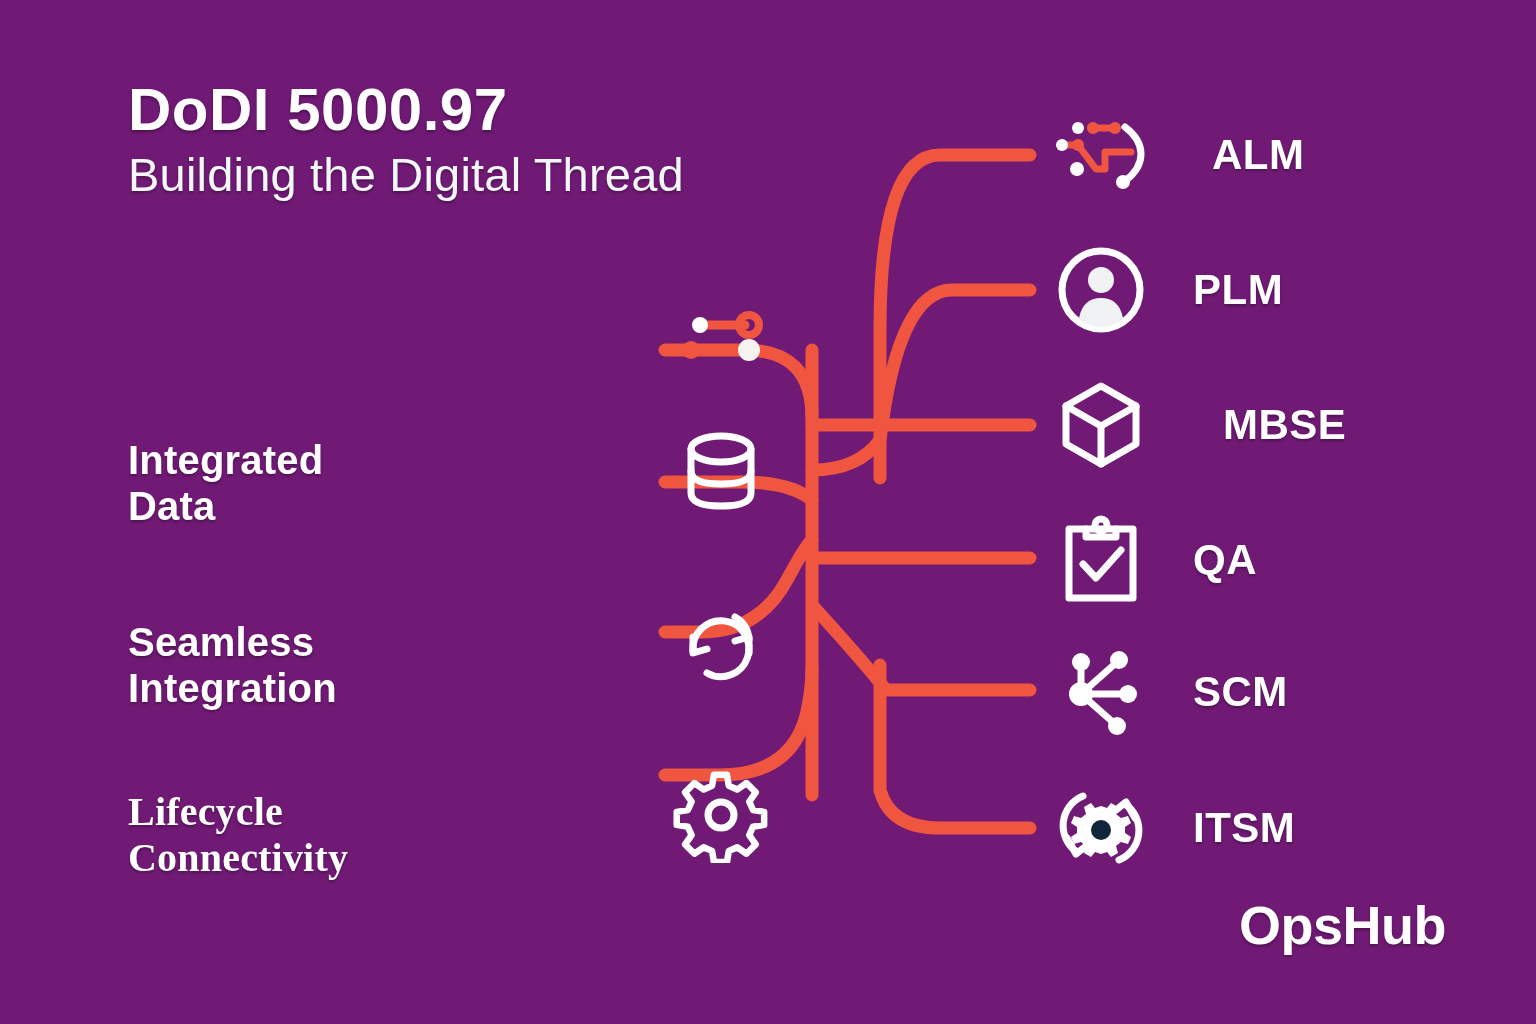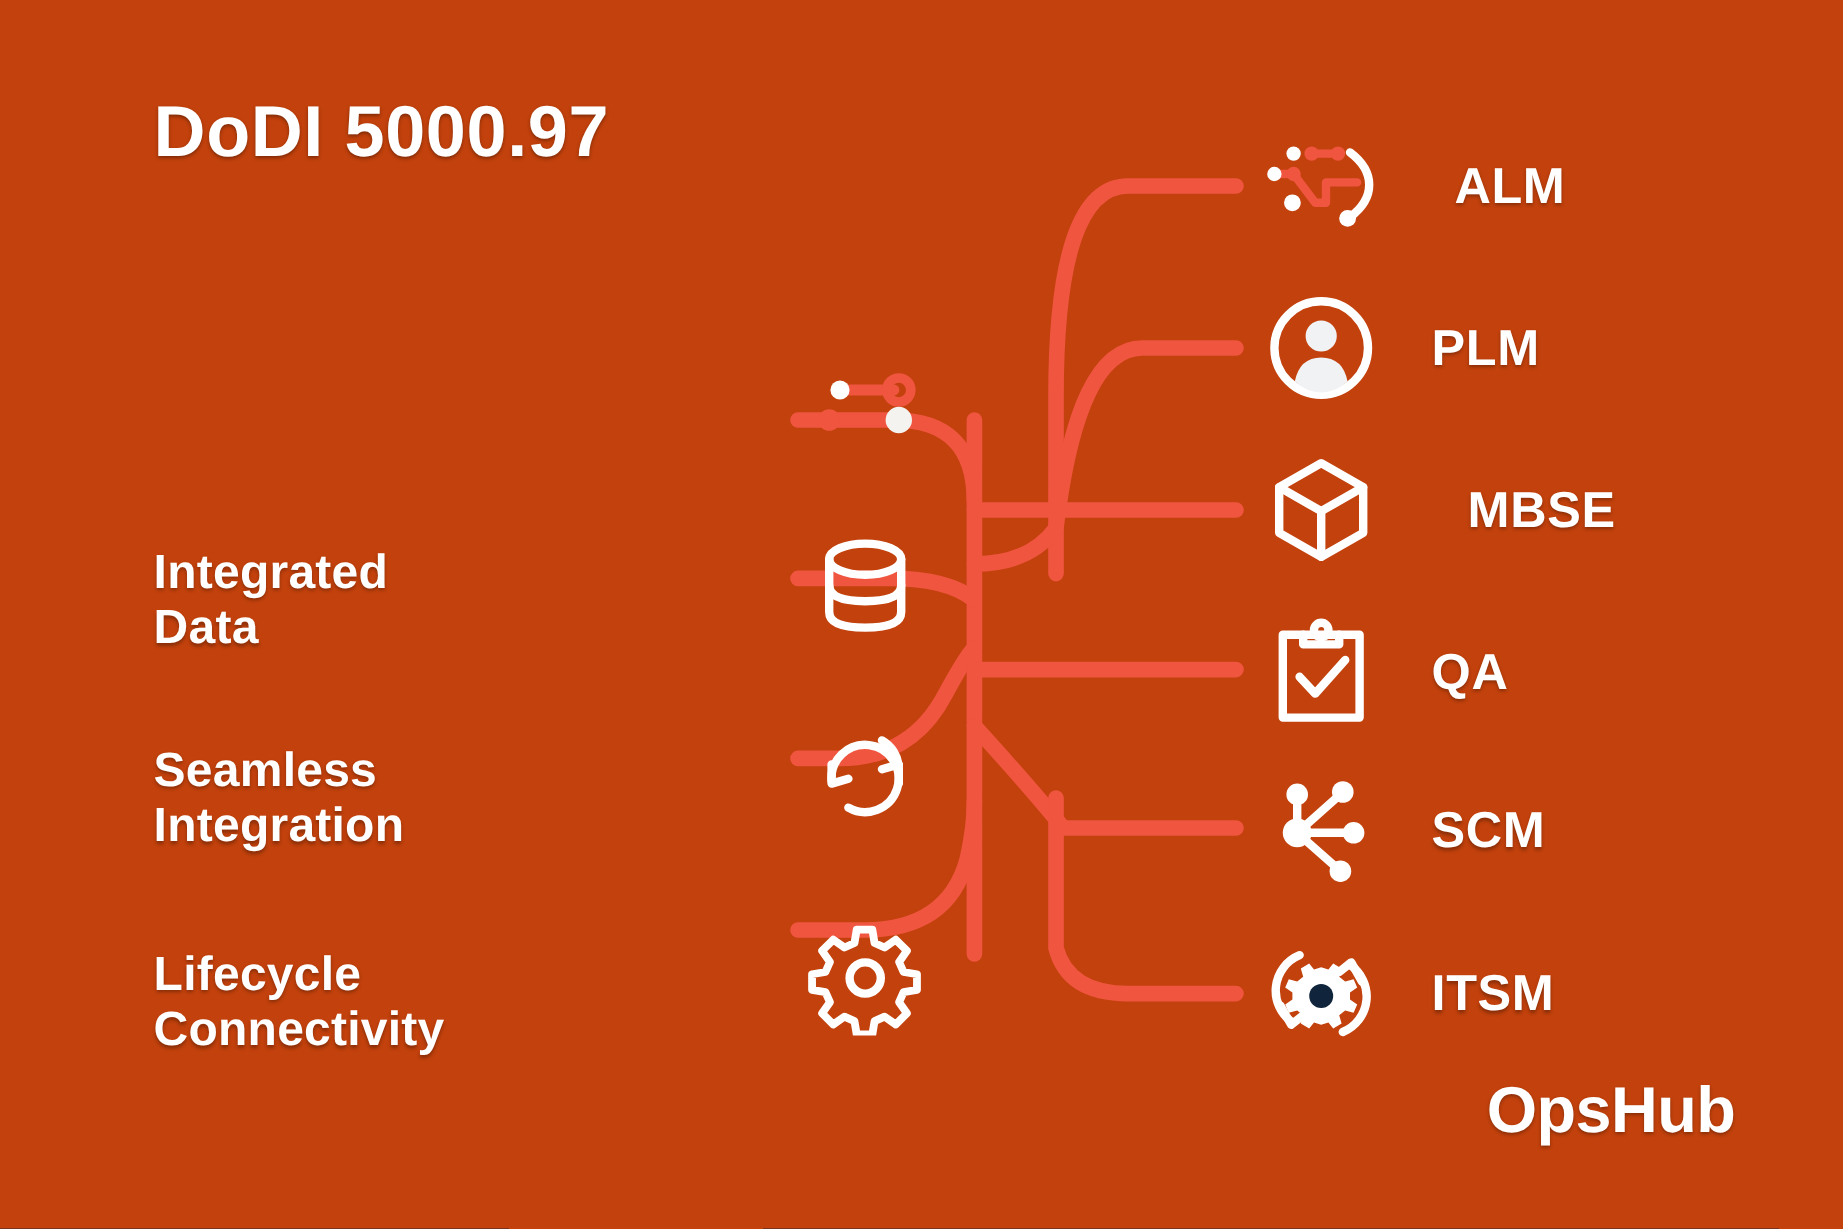--- a/index.html
+++ b/index.html
@@ -7,21 +7,21 @@
     padding: 0;
     background: #0f2339;
   }
   body {
     font-family: "Liberation Sans", sans-serif;
   }
   #canvas {
     position: relative;
     width: 1536px;
     height: 1024px;
-    background: #c2410c;
+    background: #701a75;
     overflow: hidden;
   }
 
   
   #header {
     position: absolute;
     left: 128px;
     top: 78px;
     width: 820px;
   }
@@ -137,38 +137,39 @@
       <path d="M812,470 Q858,470 880,440 Q898,290 952,290 L1030,290"></path>
       <path d="M812,425 L1030,425"></path>
       <path d="M812,558 L1030,558"></path>
       <path d="M812,605 Q862,660 886,690 L1030,690"></path>
       <path d="M880,665 Q880,740 880,790 Q890,828 940,828 L1030,828"></path>
     </g>
   </svg>
 
   <div id="header">
     <div id="title">DoDI 5000.97</div>
+    <div id="subtitle">Building the Digital Thread</div>
   </div>
 
   <div class="left-item" style="top:300px; height:80px;">
     <div class="left-icon" style="top:-8px;">
       <svg width="96" height="96" viewBox="0 0 96 96">
         <g stroke="#f05540" stroke-width="9" stroke-linecap="round" fill="none">
           <line x1="32" y1="33" x2="72" y2="33"></line>
           <line x1="18" y1="58" x2="68" y2="58"></line>
         </g>
         <circle cx="27" cy="33" r="8" fill="#ffffff"></circle>
         <circle cx="76" cy="33" r="10" fill="none" stroke="#f05540" stroke-width="8"></circle>
         <circle cx="18" cy="58" r="9" fill="#f05540"></circle>
         <circle cx="76" cy="58" r="11" fill="#f4f3f0"></circle>
       </svg>
     </div>
   </div>
 
-  <div class="left-item" style="top:440px; height:120px;">
+  <div class="left-item" style="top:423px; height:120px;">
     <div class="left-label" style="white-space:pre-line;">Integrated
 Data</div>
     <div class="left-icon" style="top:0px;">
       <svg width="96" height="96" viewBox="0 0 96 96">
         <g fill="none" stroke="#ffffff" stroke-width="7" stroke-linecap="round">
           <ellipse cx="48" cy="26" rx="30" ry="13"></ellipse>
           <path d="M18,26 L18,70 Q18,83 48,83 Q78,83 78,70 L78,26"></path>
           <path d="M18,48 Q18,61 48,61 Q78,61 78,48"></path>
         </g>
       </svg>
@@ -183,21 +184,21 @@
         <g fill="none" stroke="#ffffff" stroke-width="7" stroke-linecap="round" stroke-linejoin="round">
           <path d="M20,54 A28,28 0 1 1 34,76"></path>
           <path d="M20,40 L20,56 L34,52"></path>
           <path d="M76,56 L76,40 L62,44"></path>
           <path d="M76,42 A28,28 0 0 0 62,20"></path>
         </g>
       </svg>
     </div>
   </div>
 
-  <div class="left-item" style="top:775px; height:120px;">
+  <div class="left-item" style="top:775px; height:120px;font-family:Liberation Serif, serif;">
     <div class="left-label" style="white-space:pre-line;">Lifecycle
 Connectivity</div>
     <div class="left-icon" style="top:-8px;">
       <svg width="96" height="96" viewBox="0 0 96 96">
         <g fill="none" stroke="#ffffff" stroke-width="7" stroke-linejoin="round">
           <path d="M41,11 L55,11 L57,23 L66,27 L76,20 L86,30 L79,40 L83,49 L95,51 L95,65 L83,67 L79,76 L86,86 L76,96 L66,89 L57,93 L55,105 L41,105 L39,93 L30,89 L20,96 L10,86 L17,76 L13,67 L1,65 L1,51 L13,49 L17,40 L10,30 L20,20 L30,27 L39,23 Z" transform="translate(0,-10) scale(0.93) translate(3,8)"></path>
           <circle cx="48" cy="48" r="13"></circle>
         </g>
       </svg>
     </div>

